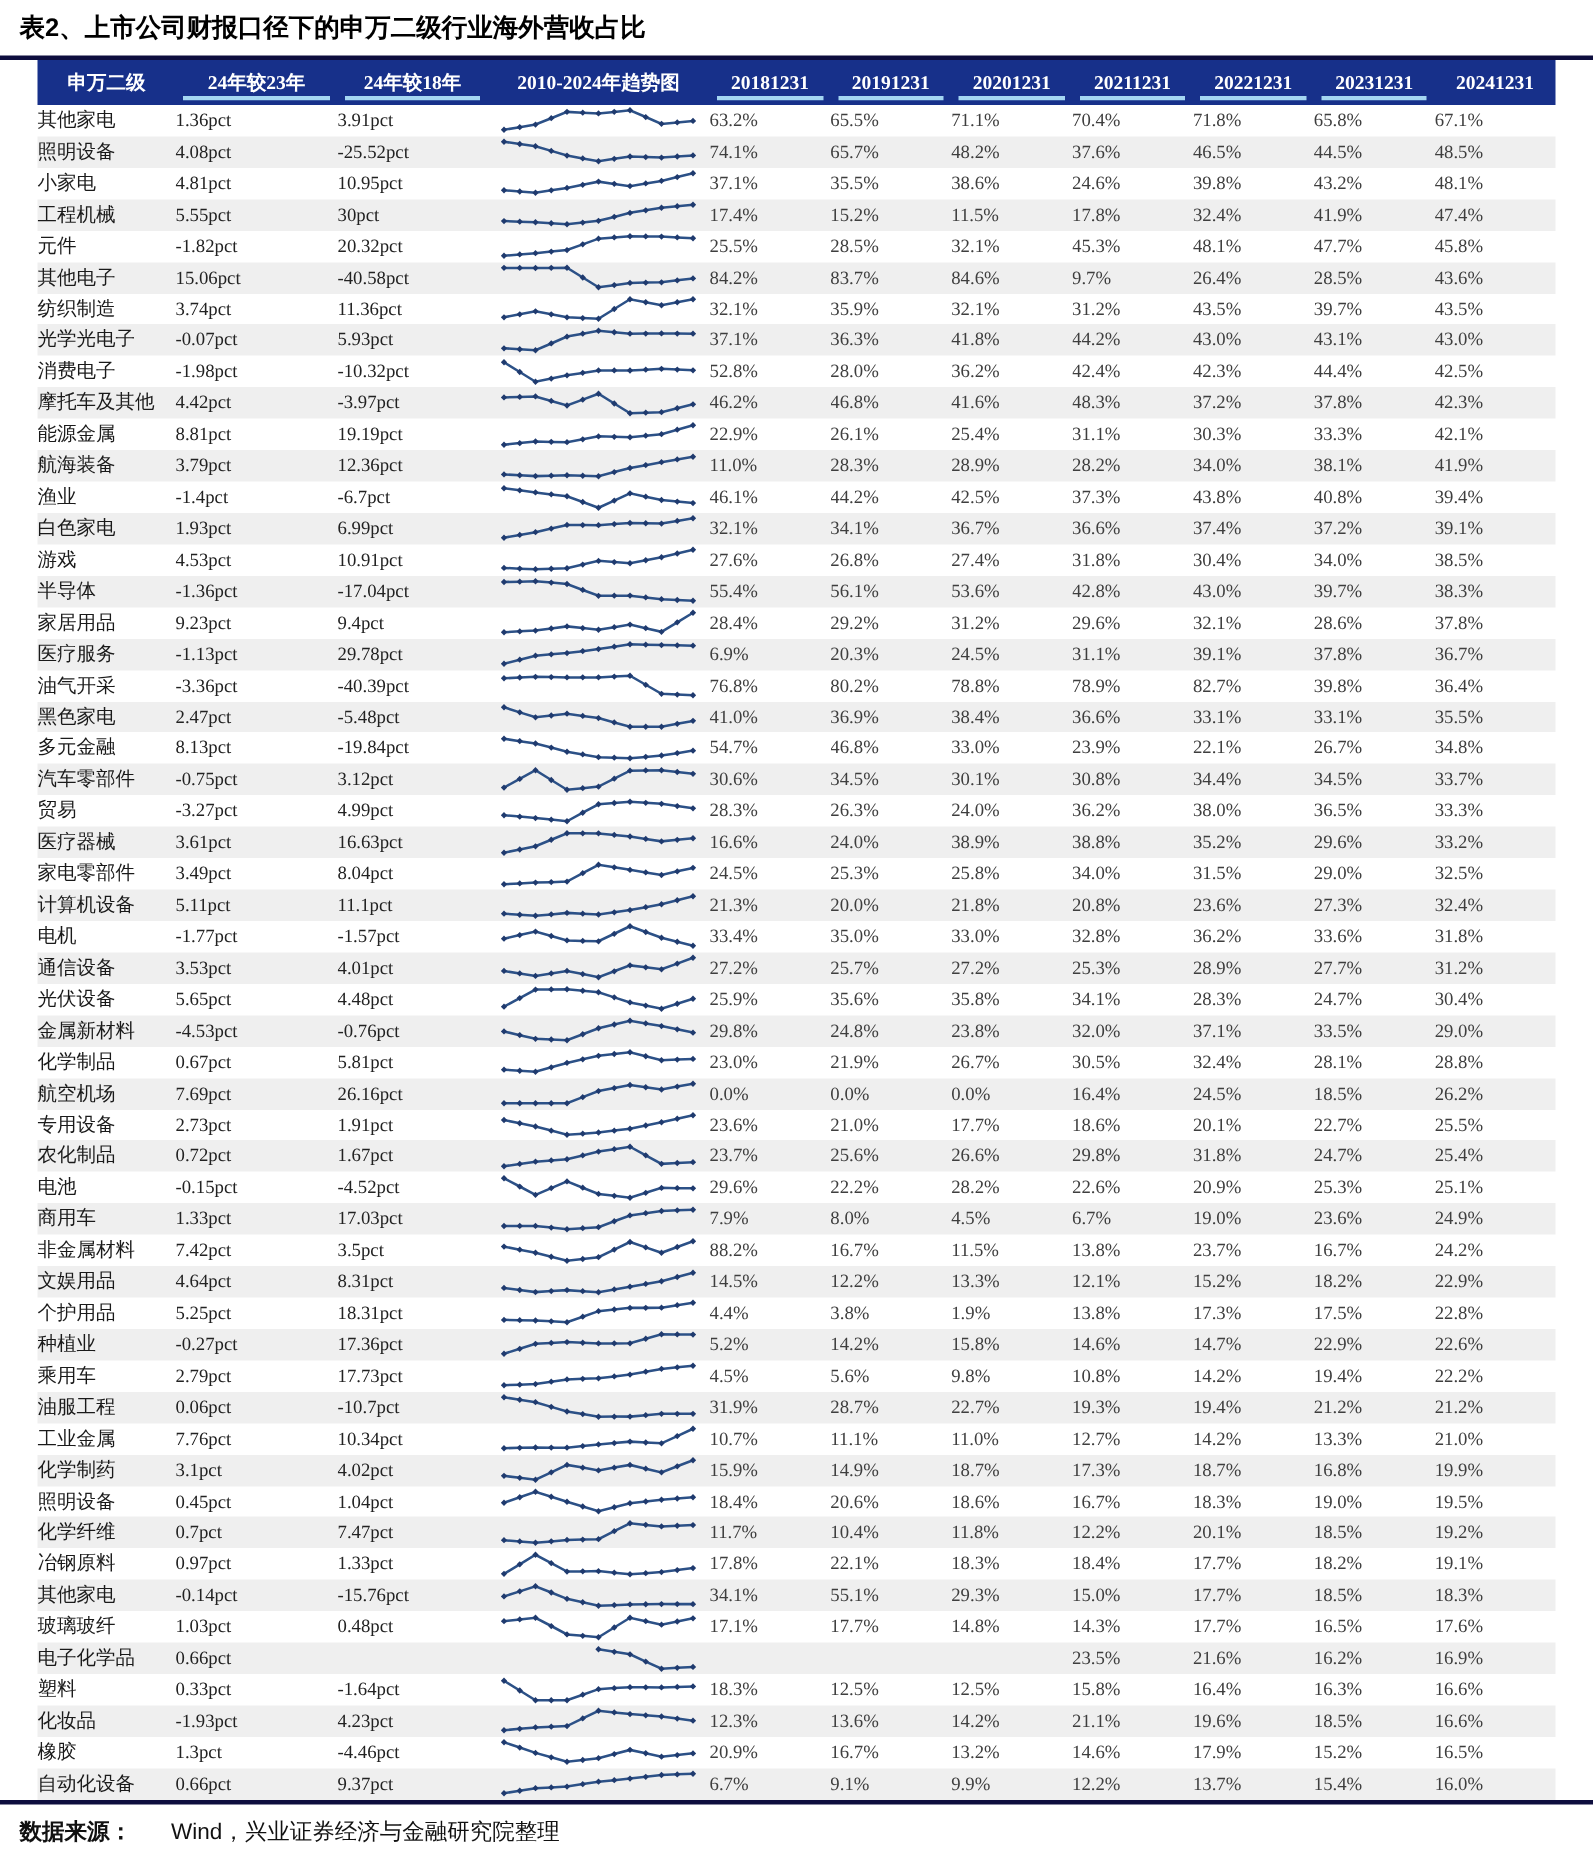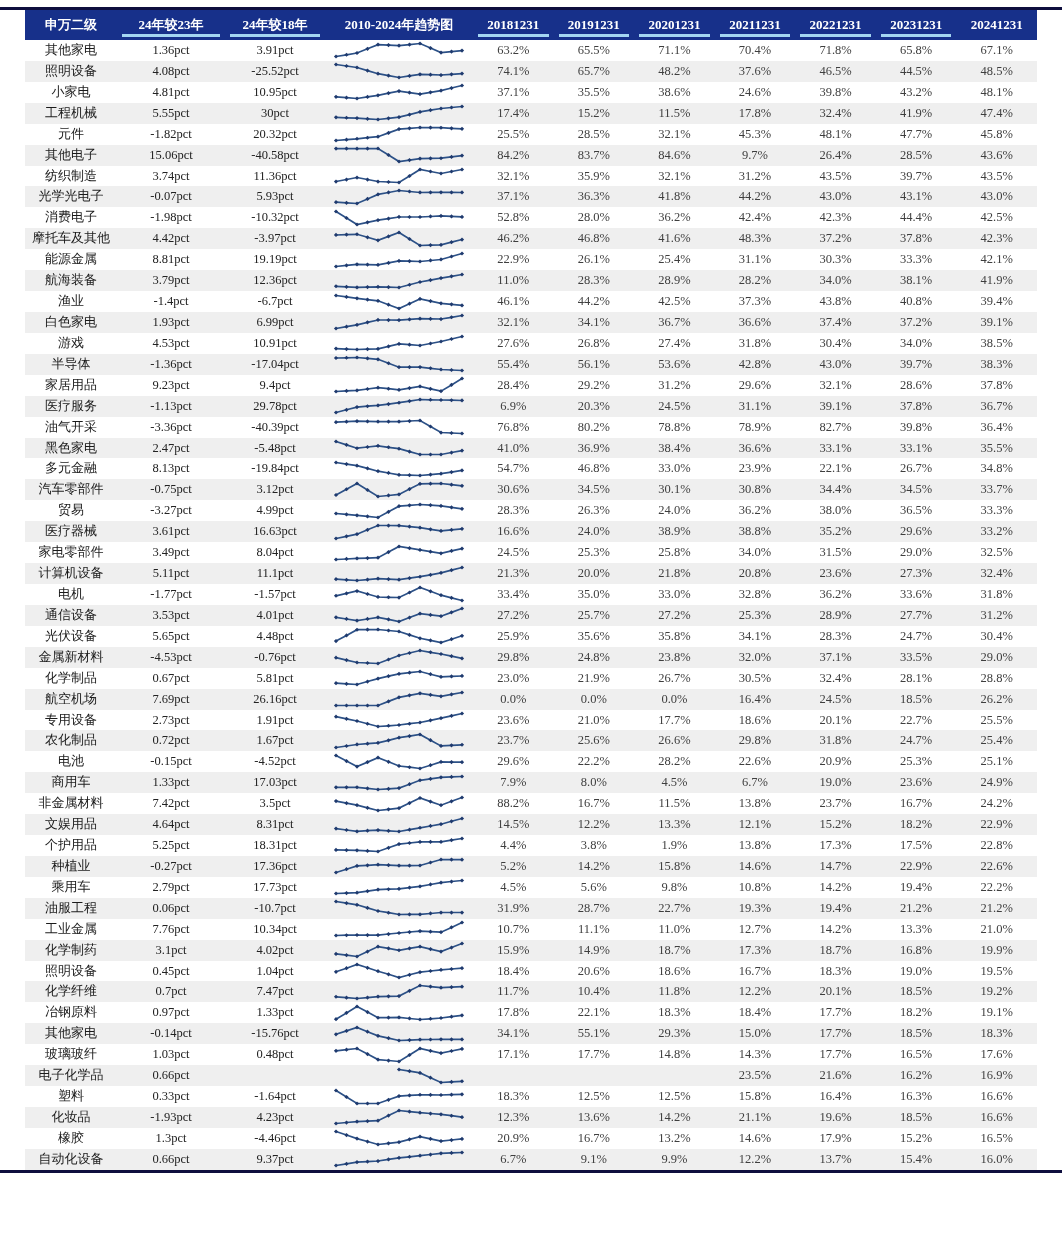--- a/index.html
+++ b/index.html
@@ -19,39 +19,40 @@
     background:var(--header-bg,#17308a);height:30px;align-items:center;
     color:#fff;font-weight:bold;font-size:13px;text-align:center;white-space:nowrap;
   }
   .hcell{position:relative;height:24px;line-height:24px;overflow:hidden;}
   .hcell.hl::after{
     content:"";position:absolute;left:5px;right:5px;bottom:0;height:3px;
     background:var(--header-underline,#a4d6f2);
   }
   .row{
     display:grid;grid-template-columns:92px 108px 100px 148px repeat(7,1fr);
-    height:20.93px;align-items:center;text-align:center;
+    height:20.93px;align-items:center;
     font-size:12.5px;color:#3e3e3e;
   }
   .row:nth-child(even){background:var(--row-alt,#efefef);}
   .cell{line-height:20.93px;white-space:nowrap;overflow:hidden;}
   .cell.name{color:#1a1a1a;font-size:13px;}
   .cell.chg{color:#222;}
   .spark{display:flex;align-items:center;justify-content:center;height:20.93px;}
   .spark svg{display:block;}
   .source{
     margin:9px 0 0 13px;font-family:"Liberation Sans","DejaVu Sans",sans-serif;
     font-size:15px;font-weight:600;color:#111;display:flex;align-items:baseline;
   }
   .source .src-text{margin-left:26px;font-weight:500;}
 </style>
 </head>
 <body>
 
 <div class="page">
+  <div class="title">表2、上市公司财报口径下的申万二级行业海外营收占比</div>
   <div class="rule top"></div>
   <div class="table-wrap">
     <div class="thead" id="thead">
         <div class="hcell">申万二级</div>
         <div class="hcell hl">24年较23年</div>
         <div class="hcell hl">24年较18年</div>
         <div class="hcell">2010-2024年趋势图</div>
         <div class="hcell hl">20181231</div>
         <div class="hcell hl">20191231</div>
         <div class="hcell hl">20201231</div>
@@ -1671,13 +1672,17 @@
           <div class="cell val">9.1%</div>
           <div class="cell val">9.9%</div>
           <div class="cell val">12.2%</div>
           <div class="cell val">13.7%</div>
           <div class="cell val">15.4%</div>
           <div class="cell val">16.0%</div>
         </div>
       </div>
   </div>
   <div class="rule"></div>
+  <div class="source">
+    <span>数据来源：</span>
+    <span class="src-text">Wind，兴业证券经济与金融研究院整理</span>
+  </div>
 </div>
 
 </body></html>

